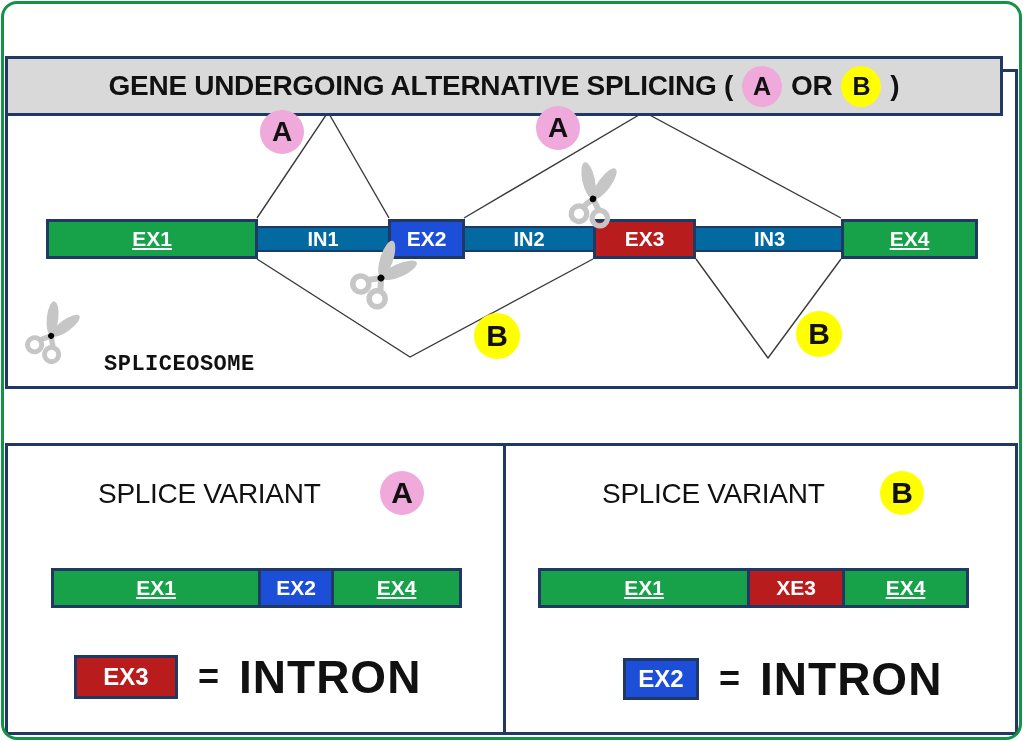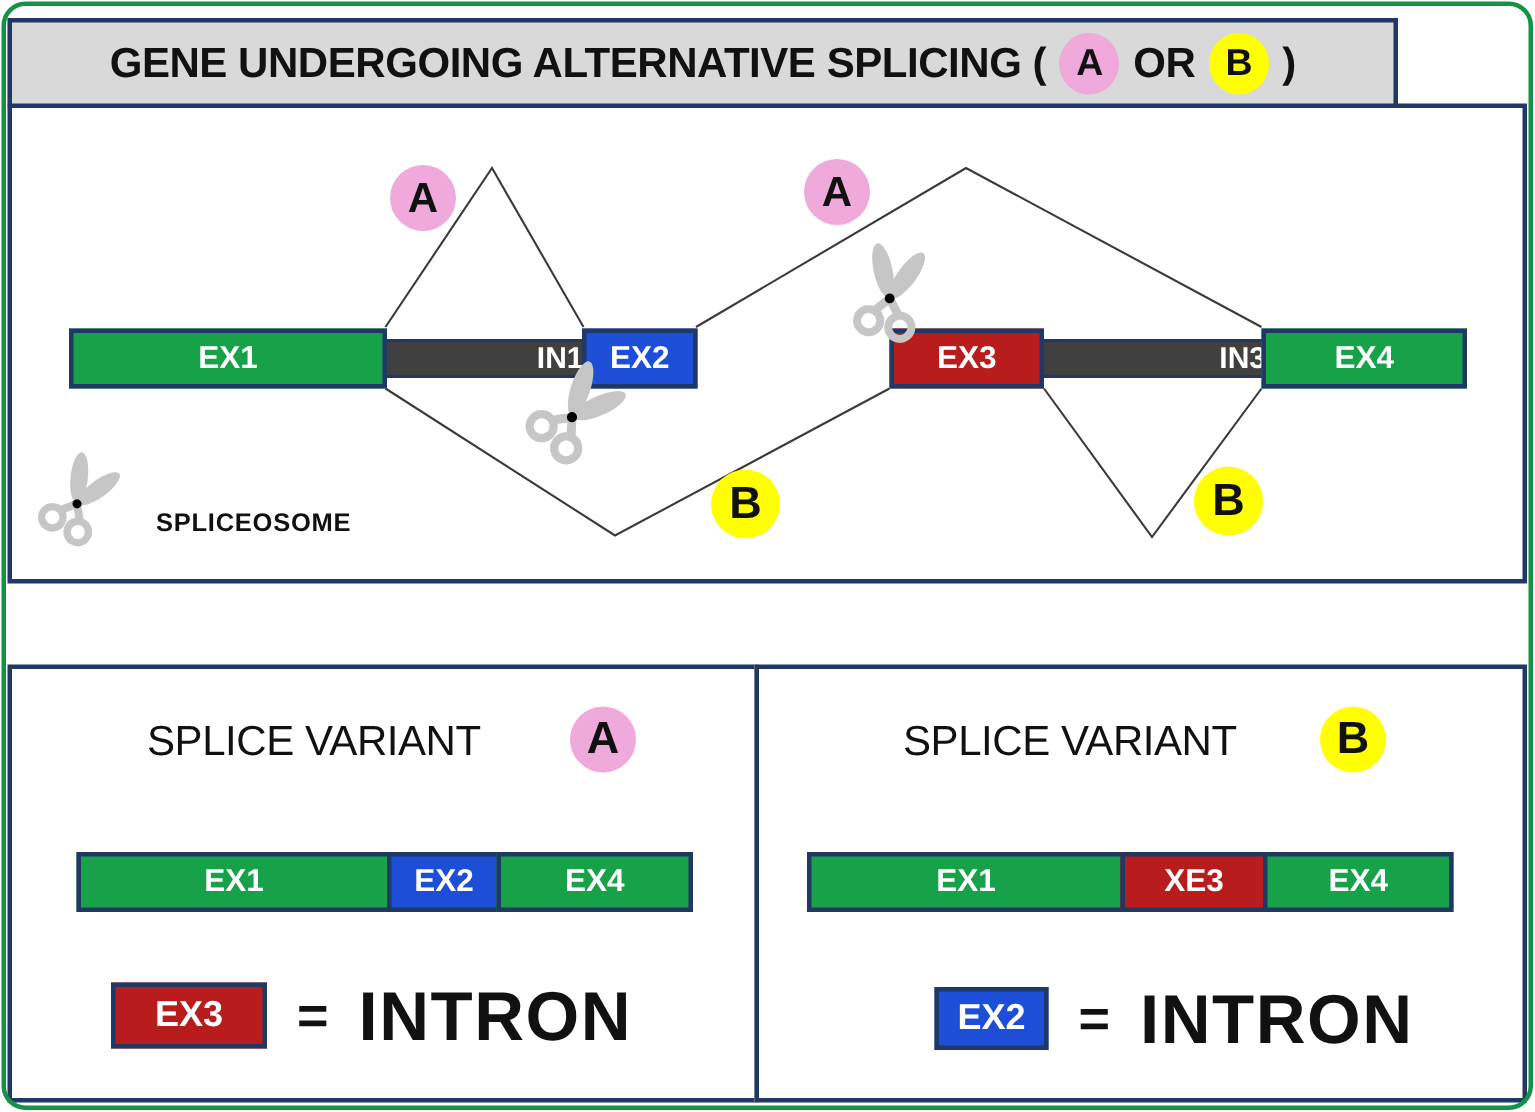--- a/index.html
+++ b/index.html
@@ -6,24 +6,24 @@
   .canvas {
     position:relative; width:1023px; height:741px; background:#fff;
     font-family:"Liberation Sans", sans-serif; overflow:hidden; color:#111;
   }
   .outer-frame {
     position:absolute; left:1px; top:1px; right:1px; bottom:1px;
     border:3px solid #149346; border-radius:16px; pointer-events:none; z-index:9;
   }
   
   .banner {
-    position:absolute; left:5px; width:927px; background:#D9D9D9;
+    position:absolute; left:5px; width:998px; background:#D9D9D9;
     border:3px solid #203864; box-sizing:border-box;
     display:flex; align-items:center; justify-content:center;
-    font-weight:bold; font-size:28px; letter-spacing:-0.3px; z-index:2;
+    font-weight:bold; font-size:28px; letter-spacing:-0.3px; z-index:2;margin-top:44px;
   }
   #banner1 { top:12px; height:60px; gap:9px; }
   #banner2 { top:386px; height:59px; }
   
   .panel { position:absolute; background:#fff; border:3px solid #203864; box-sizing:border-box; z-index:1; }
   #panel-top { left:5px; top:69px; width:1013px; height:320px; }
   #panel-a   { left:5px; top:443px; width:501px; height:292px; }
   #panel-b   { left:503px; top:443px; width:515px; height:292px; }
   
   .badge {
@@ -34,30 +34,30 @@
   .badge.yellow { background:#FFFF00; }
   .badge.hdr  { width:40px; height:41px; font-size:25px; }
   .badge.diag { position:absolute; }
   
   .gseg {
     position:absolute; box-sizing:border-box; display:flex; align-items:center;
     justify-content:center; color:#fff; font-weight:bold;
   }
   .seg-exon   { top:219px; height:40px; border:3px solid #203864; font-size:21px; z-index:3; }
   .seg-intron { top:226px; height:26px; border:2px solid #203864; font-size:20px; z-index:2; }
-  .bg-green  { background:#17A24A; }
-  .bg-blue   { background:#404040;justify-content:flex-end; }
+  .bg-green  { background:#17A24A;text-decoration:underline; }
+  .bg-blue   { background:#0369a1; }
   .bg-orange { background:#1d4ed8; }
   .bg-purple { background:#b91c1c; }
   
   #splice-svg { position:absolute; left:0; top:0; z-index:1; pointer-events:none; }
   
   .scissors { position:absolute; z-index:5; }
   
-  .spliceosome-label { position:absolute; left:104px; top:339px; font-size:17px; font-weight:bold; letter-spacing:0.5px; z-index:3; }
+  .spliceosome-label { position:absolute; left:104px; top:352px; font-size:22px; font-weight:bold; letter-spacing:0.5px; z-index:3;font-family:Liberation Mono, monospace; }
   
   .panel-title { position:absolute; font-size:28px; font-weight:normal; letter-spacing:-0.3px; z-index:3; }
   .mrna-label  { position:absolute; left:550px; top:568px; font-size:17px; font-weight:bold; z-index:3; }
   .vbar { position:absolute; display:flex; z-index:3; }
   .vseg {
     height:40px; box-sizing:border-box; border:3px solid #203864;
     display:flex; align-items:center; justify-content:center;
     color:#fff; font-weight:bold; font-size:21px;
   }
   .vseg + .vseg { margin-left:-3px; }
@@ -96,20 +96,23 @@
   </svg>
 
   <div class="gseg seg-exon bg-green" style="left:46px;  width:212px;">
       <span>EX1</span>
     </div>
   <div class="gseg seg-intron bg-blue" style="left:255px; width:136px;">
       <span>IN1</span>
     </div>
   <div class="gseg seg-exon bg-orange" style="left:388px; width:77px;">
       <span>EX2</span>
+    </div>
+  <div class="gseg seg-intron bg-blue" style="left:462px; width:134px;">
+      <span>IN2</span>
     </div>
   <div class="gseg seg-exon bg-purple" style="left:593px; width:103px;">
       <span>EX3</span>
     </div>
   <div class="gseg seg-intron bg-blue" style="left:693px; width:153px;">
       <span>IN3</span>
     </div>
   <div class="gseg seg-exon bg-green" style="left:841px; width:137px;">
       <span>EX4</span>
     </div>

